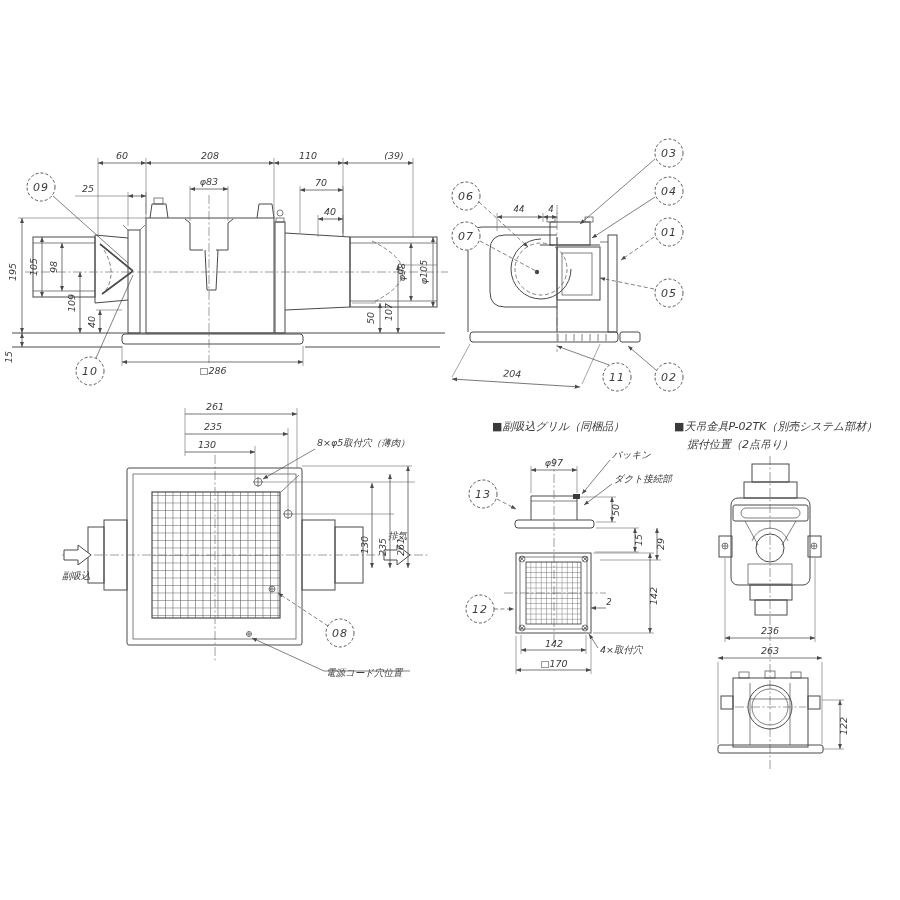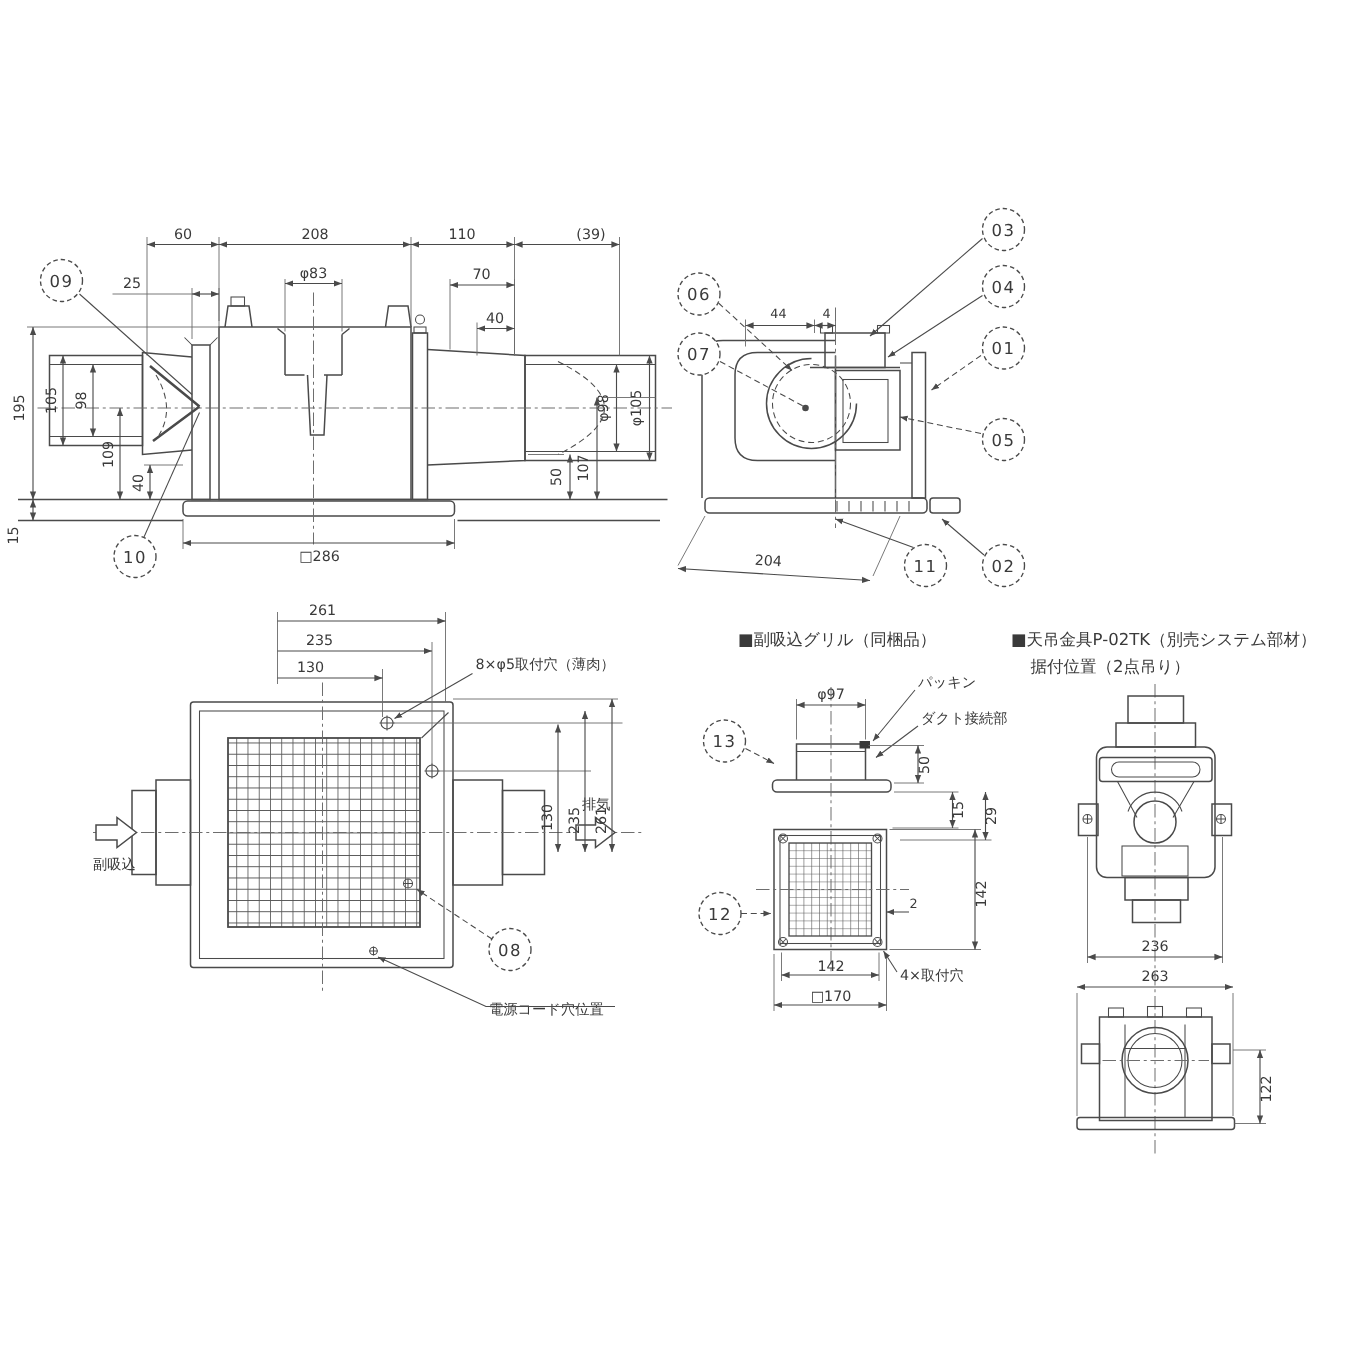--- a/index.html
+++ b/index.html
@@ -1,16 +1,16 @@
 <!DOCTYPE html>
 <html><head>
 <meta charset="utf-8">
 <style>
   html,body{margin:0;padding:0;background:#fff;}
-  .page{width:900px;height:900px;background:#fff;position:relative;font-family:"DejaVu Sans",sans-serif;}
+  .page{width:900px;height:900px;background:#fff;position:relative;font-family:"DejaVu Sans",sans-serif;font-style:italic;}
   svg text{fill:#3a3a3a;font-family:"DejaVu Sans",sans-serif;}
   .ln{stroke:#4a4a4a;stroke-width:1;fill:none;}
   .tn{stroke:#4a4a4a;stroke-width:0.7;fill:none;}
   .dl{stroke:#4a4a4a;stroke-width:0.75;fill:none;}
   .xl{stroke:#6a6a6a;stroke-width:0.6;fill:none;}
   .cl{stroke:#6a6a6a;stroke-width:0.65;fill:none;stroke-dasharray:9 2.5 2 2.5;}
   .dsh{stroke-dasharray:4 2.5;}
   .bold{stroke-width:1.7;}
   .cod{stroke:#4a4a4a;stroke-width:0.9;fill:#fff;stroke-dasharray:3 2;}
   .dim{font-size:9.5px;text-anchor:middle;}

